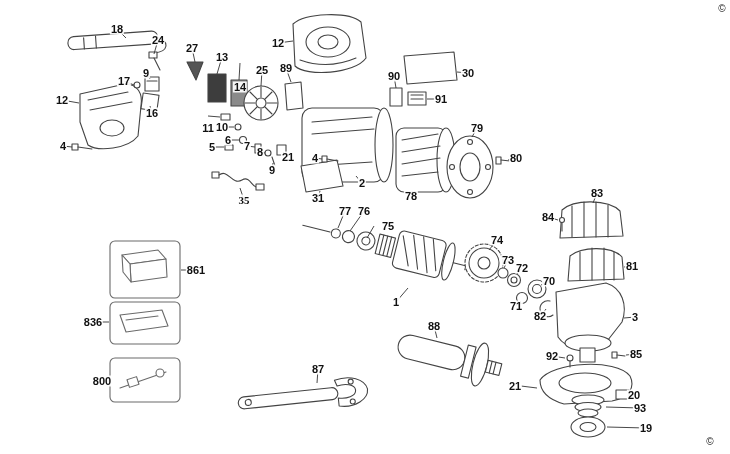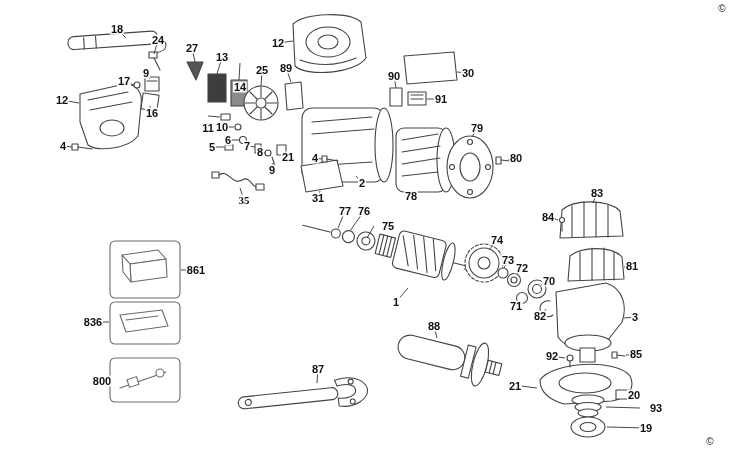--- a/index.html
+++ b/index.html
@@ -366,18 +366,18 @@
       <div class="part-label" style="left: 396px; top: 302px;">1</div>
       <div class="part-label" style="left: 196px; top: 270px;">861</div>
       <div class="part-label" style="left: 93px; top: 322px;">836</div>
       <div class="part-label" style="left: 434px; top: 326px; text-align: center;">88</div>
       <div class="part-label" style="left: 552px; top: 356px;">92</div>
       <div class="part-label" style="left: 636px; top: 354px;">85</div>
       <div class="part-label" style="left: 102px; top: 381px;">800</div>
       <div class="part-label" style="left: 318px; top: 369px;">87</div>
       <div class="part-label" style="left: 515px; top: 386px;">21</div>
       <div class="part-label" style="left: 634px; top: 395px;">20</div>
-      <div class="part-label" style="left: 640px; top: 408px; margin-left: 16px;">93</div>
+      <div class="part-label" style="left: 640px; top: 408px;">93</div>
       <div class="part-label" style="left: 646px; top: 428px;">19</div>
       <div class="part-label copyright" style="left: 722px; top: 9px;">©</div>
       <div class="part-label copyright" style="left: 710px; top: 442px;">©</div>
     </div>
 </div>
 
 </body></html>

